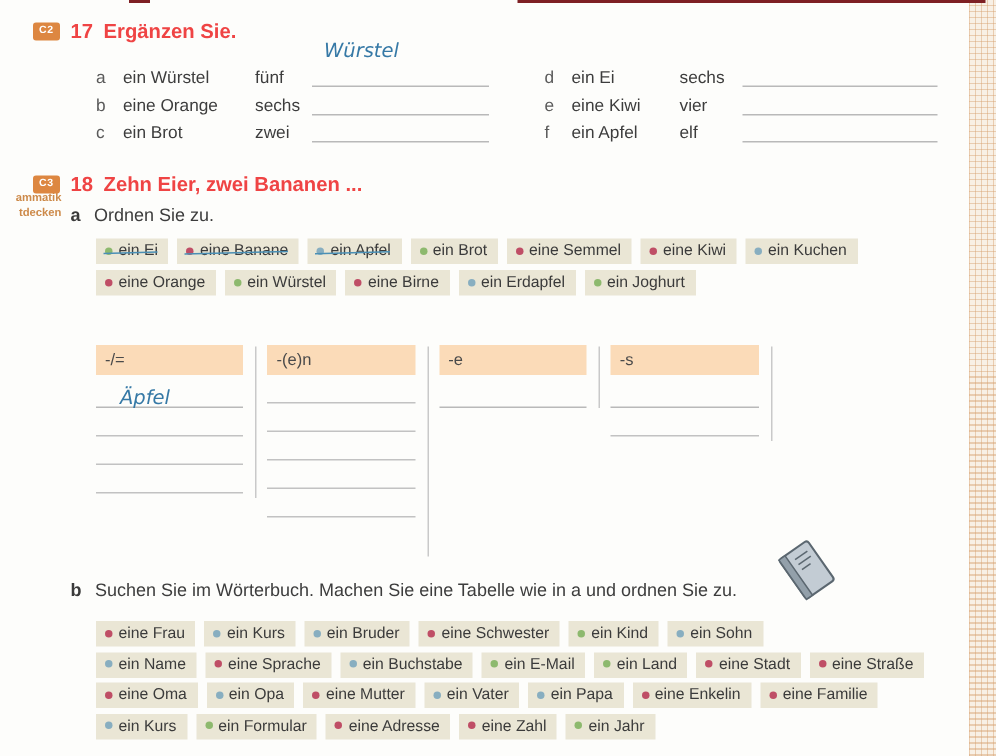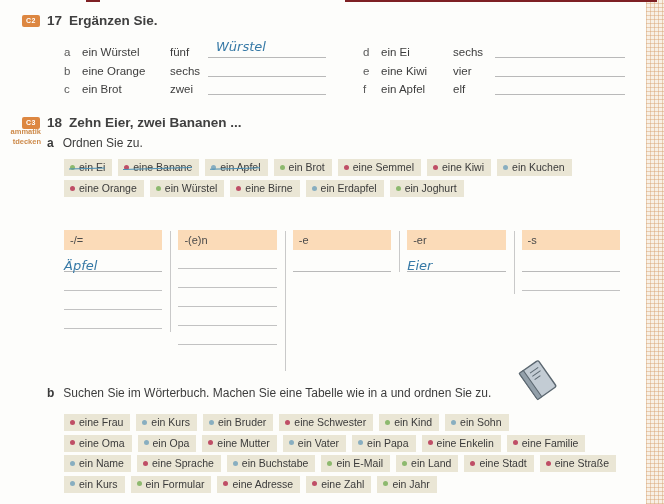--- a/index.html
+++ b/index.html
@@ -18,34 +18,34 @@
       repeating-linear-gradient(90deg, rgba(214,160,110,.45) 0 1px, transparent 1px 4px);
   }
   .ex-header{position:absolute;display:flex;align-items:center;gap:7px;}
   #ex17-header{left:22px;top:13px;}
   #ex18-header{left:22px;top:115px;}
   .badge{
     width:18px;height:12px;border-radius:2px;background:#dd8741;color:#fff;
     font-size:7px;font-weight:bold;display:flex;align-items:center;justify-content:center;
     letter-spacing:.5px;flex:none;
   }
-  .ex-num,.ex-title{font-weight:bold;font-size:13.5px;color:#404040;white-space:nowrap;}
+  .ex-num,.ex-title{font-weight:bold;font-size:13.5px;color:#ef4444;white-space:nowrap;}
 
   .item-col{position:absolute;display:flex;flex-direction:column;gap:4.5px;}
   #ex17-left{left:64px;top:43px;width:262px;}
   #ex17-right{left:363px;top:43px;width:262px;}
   .item-row{display:grid;grid-template-columns:18px 88px 38px 1fr;align-items:end;height:14px;font-size:11.5px;}
   .item-row.right{grid-template-columns:18px 72px 42px 1fr;}
   .item-letter{color:#5a5a5a;}
   .answer-line{border-bottom:1px solid #b9b9b9;height:14px;position:relative;}
   .handwriting{
     font-family:"DejaVu Sans",sans-serif;font-style:italic;
     color:#3679a6;font-size:13px;line-height:13px;white-space:nowrap;
   }
-  .answer-line .handwriting{position:absolute;left:8px;bottom:4px;}
+  .answer-line .handwriting{position:absolute;left:8px;bottom:16px;}
 
   #margin-note{
     position:absolute;left:0;top:127px;width:41px;text-align:right;
     font-size:7.5px;font-weight:bold;color:#cd8a4a;line-height:10px;
   }
 
   .part-label{position:absolute;display:flex;gap:9px;font-size:12px;align-items:baseline;}
   #parta-label{left:47px;top:136px;}
   #partb-label{left:47px;top:386px;width:470px;}
   .part-letter{font-weight:bold;color:#3a3a3a;}
@@ -62,21 +62,21 @@
   .dot{width:5px;height:5px;border-radius:50%;flex:none;}
   .chip.struck::after{
     content:"";position:absolute;left:5px;right:7px;top:52%;
     border-top:1.6px solid #4a8fb5;transform:rotate(-1.5deg);
   }
 
   #table{position:absolute;left:64px;top:230px;width:556px;}
   #table-grid{display:grid;grid-template-columns:repeat(5,1fr);column-gap:16px;}
   .tbl-header{background:#fbdbb8;height:20px;line-height:20px;padding-left:6px;font-size:11px;color:#4a4a4a;}
   .tbl-entry-line{height:21px;border-bottom:1px solid #b9b9b9;position:relative;}
-  .tbl-entry-line .handwriting{position:absolute;left:0;bottom:-1px;}
+  .tbl-entry-line .handwriting{position:absolute;left:16px;bottom:-1px;}
   .tbl-blank{height:18px;border-bottom:1px solid #c2c2c2;}
   .tbl-sep{position:absolute;width:1px;background:#c9c9c9;top:1px;}
 
   #book-icon{position:absolute;left:512px;top:356px;width:52px;height:50px;}
 </style>
 </head>
 <body>
 
 <div class="top-dash"></div>
 <div class="top-line"></div>
@@ -216,26 +216,20 @@
         <div class="tbl-header">-(e)n</div>
         <div class="tbl-blank"></div>
         <div class="tbl-blank"></div>
         <div class="tbl-blank"></div>
         <div class="tbl-blank"></div>
         <div class="tbl-blank"></div>
       </div>
       <div class="tbl-col">
         <div class="tbl-header">-e</div>
         <div class="tbl-entry-line"></div>
-      </div>
-      <div class="tbl-col">
-        <div class="tbl-header">-er</div>
-        <div class="tbl-entry-line">
-          <span class="handwriting">Eier</span>
-        </div>
       </div>
       <div class="tbl-col">
         <div class="tbl-header">-s</div>
         <div class="tbl-entry-line"></div>
         <div class="tbl-blank"></div>
       </div>
     </div>
 <div class="tbl-sep" style="left: 106px; height: 101px;"></div>
     <div class="tbl-sep" style="left: 221px; height: 140px;"></div>
     <div class="tbl-sep" style="left: 335px; height: 41px;"></div>
@@ -279,20 +273,50 @@
         <span class="dot" style="background: rgb(141, 185, 110);"></span>
         <span>ein Kind</span>
       </span>
       <span class="chip">
         <span class="dot" style="background: rgb(136, 174, 192);"></span>
         <span>ein Sohn</span>
       </span>
     </div>
     <div class="chip-row">
       <span class="chip">
+        <span class="dot" style="background: rgb(136, 174, 192);"></span>
+        <span>ein Name</span>
+      </span>
+      <span class="chip">
+        <span class="dot" style="background: rgb(191, 78, 102);"></span>
+        <span>eine Sprache</span>
+      </span>
+      <span class="chip">
+        <span class="dot" style="background: rgb(136, 174, 192);"></span>
+        <span>ein Buchstabe</span>
+      </span>
+      <span class="chip">
+        <span class="dot" style="background: rgb(141, 185, 110);"></span>
+        <span>ein E-Mail</span>
+      </span>
+      <span class="chip">
+        <span class="dot" style="background: rgb(141, 185, 110);"></span>
+        <span>ein Land</span>
+      </span>
+      <span class="chip">
+        <span class="dot" style="background: rgb(191, 78, 102);"></span>
+        <span>eine Stadt</span>
+      </span>
+      <span class="chip">
+        <span class="dot" style="background: rgb(191, 78, 102);"></span>
+        <span>eine Straße</span>
+      </span>
+    </div>
+    <div class="chip-row">
+      <span class="chip">
         <span class="dot" style="background: rgb(191, 78, 102);"></span>
         <span>eine Oma</span>
       </span>
       <span class="chip">
         <span class="dot" style="background: rgb(136, 174, 192);"></span>
         <span>ein Opa</span>
       </span>
       <span class="chip">
         <span class="dot" style="background: rgb(191, 78, 102);"></span>
         <span>eine Mutter</span>
@@ -310,50 +334,20 @@
         <span>eine Enkelin</span>
       </span>
       <span class="chip">
         <span class="dot" style="background: rgb(191, 78, 102);"></span>
         <span>eine Familie</span>
       </span>
     </div>
     <div class="chip-row">
       <span class="chip">
         <span class="dot" style="background: rgb(136, 174, 192);"></span>
-        <span>ein Name</span>
-      </span>
-      <span class="chip">
-        <span class="dot" style="background: rgb(191, 78, 102);"></span>
-        <span>eine Sprache</span>
-      </span>
-      <span class="chip">
-        <span class="dot" style="background: rgb(136, 174, 192);"></span>
-        <span>ein Buchstabe</span>
-      </span>
-      <span class="chip">
-        <span class="dot" style="background: rgb(141, 185, 110);"></span>
-        <span>ein E-Mail</span>
-      </span>
-      <span class="chip">
-        <span class="dot" style="background: rgb(141, 185, 110);"></span>
-        <span>ein Land</span>
-      </span>
-      <span class="chip">
-        <span class="dot" style="background: rgb(191, 78, 102);"></span>
-        <span>eine Stadt</span>
-      </span>
-      <span class="chip">
-        <span class="dot" style="background: rgb(191, 78, 102);"></span>
-        <span>eine Straße</span>
-      </span>
-    </div>
-    <div class="chip-row">
-      <span class="chip">
-        <span class="dot" style="background: rgb(136, 174, 192);"></span>
         <span>ein Kurs</span>
       </span>
       <span class="chip">
         <span class="dot" style="background: rgb(141, 185, 110);"></span>
         <span>ein Formular</span>
       </span>
       <span class="chip">
         <span class="dot" style="background: rgb(191, 78, 102);"></span>
         <span>eine Adresse</span>
       </span>

